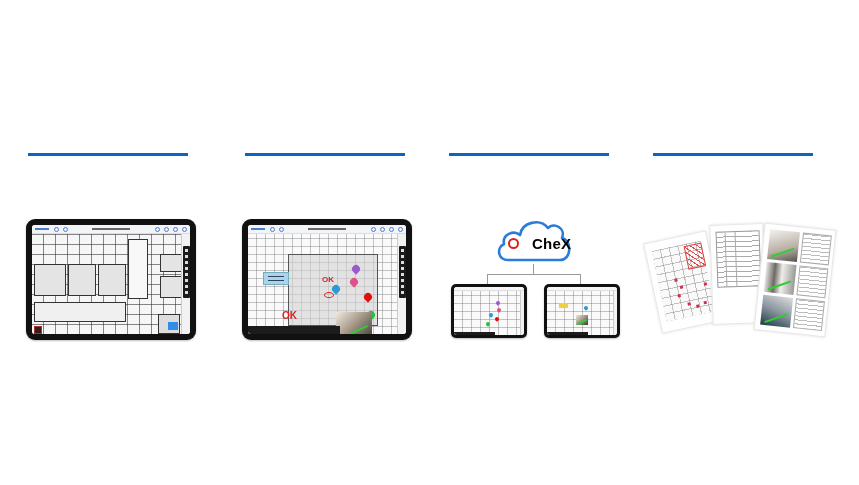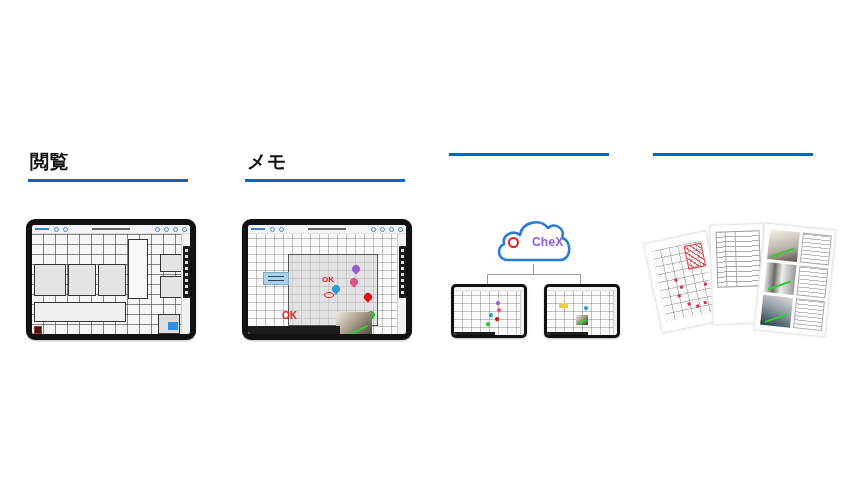--- a/index.html
+++ b/index.html
@@ -47,38 +47,37 @@
   .memo i { display: block; height: 1px; background: #345; margin: 3px 4px 0; }
   .photo { position: absolute; background: linear-gradient(135deg, #efe9e0 0%, #a99d8c 45%, #3b3a36 100%); }
   .photo::after { content: ""; position: absolute; left: 10%; bottom: 25%; width: 80%; height: 2px; background: #3c3; transform: rotate(-25deg); }
   .bottombar { position: absolute; left: 0; bottom: 0; width: 58%; height: 8px; background: #1c1c1c; }
   .blue-block { position: absolute; background: #2f8fe8; }
 
   
   .cloud { position: absolute; left: 494px; top: 214px; width: 80px; height: 50px; }
   .logo { position: absolute; left: 14px; top: 21px; display: flex; align-items: center; gap: 1px; }
   .logo .ring { width: 11px; height: 11px; border-radius: 50%; border: 2.5px solid #e0201b; }
-  .logo span { font-family: "Liberation Sans", sans-serif; font-weight: bold; font-size: 12px; color: #8b5cf6; letter-spacing: 0.2px; padding-left: 12px; }
+  .logo span { font-family: "Liberation Sans", sans-serif; font-weight: bold; font-size: 15px; color: #000000; letter-spacing: 0.2px; padding-left: 12px; }
   .conn { position: absolute; background: #999; }
 
   
   .doc { position: absolute; background: #fff; border: 1px solid #e6e6e6; box-shadow: 0 0 3px rgba(0,0,0,0.12); }
   .hatch { position: absolute; border: 1.5px solid #e03a3a; background: repeating-linear-gradient(45deg, transparent 0 3px, #e04a4a 3px 4px); }
   .reddot { position: absolute; width: 3px; height: 3px; background: #d03050; }
   .tbl { position: absolute; border: 1px solid #999; background:
       repeating-linear-gradient(0deg, transparent 0 4px, #aaa 4px 5px); }
   .tbl::before, .tbl::after { content: ""; position: absolute; top: 0; bottom: 0; width: 1px; background: #aaa; }
   .tbl::before { left: 18%; } .tbl::after { left: 42%; }
   .lines { position: absolute; background: repeating-linear-gradient(0deg, transparent 0 3px, #bbb 3px 4px); border: 1px solid #aaa; }
 </style>
 </head>
 <body>
 
 <div class="col" style="left:28px;">
-  <h2>閲覧</h2>
   <div class="bar"></div>
 </div>
 
 <div class="tablet" style="left:26px; top:219px; width:170px; height:121px;">
   <div class="screen">
     <div class="topbar">
       <div class="back"></div>
       <div class="dot" style="left:22px"></div>
       <div class="dot" style="left:31px"></div>
       <div class="title"></div>
@@ -108,21 +107,20 @@
           <i></i>
           <i></i>
           <i></i>
           <i></i>
         </div>
     </div>
   </div>
 </div>
 
 <div class="col" style="left:245px;">
-  <h2>メモ</h2>
   <div class="bar"></div>
 </div>
 
 <div class="tablet" style="left:242px; top:219px; width:170px; height:121px;">
   <div class="screen">
     <div class="topbar">
       <div class="back"></div>
       <div class="dot" style="left:22px"></div>
       <div class="dot" style="left:31px"></div>
       <div class="title"></div>

